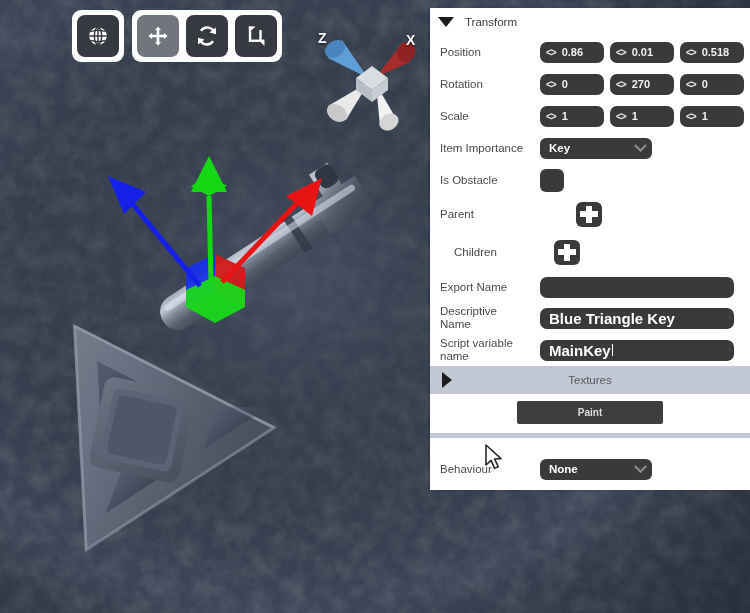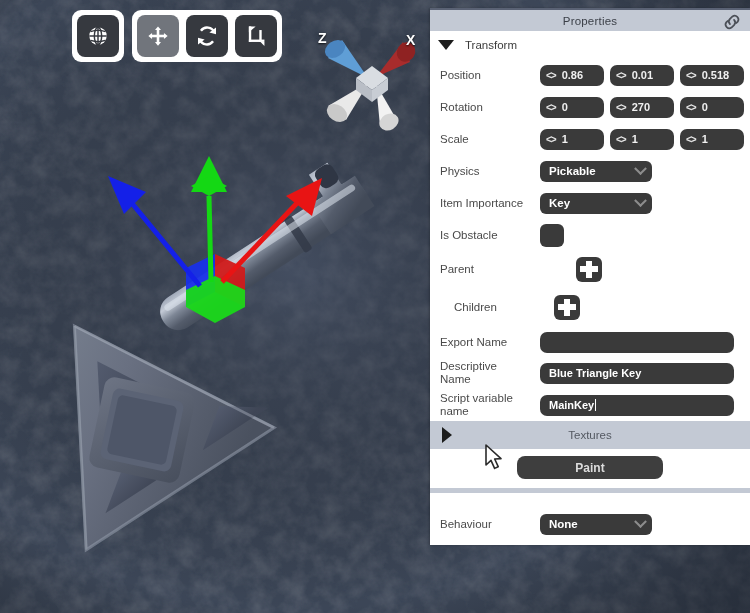--- a/index.html
+++ b/index.html
@@ -226,21 +226,21 @@
     border-radius: 7px;
     display: flex;
     align-items: center;
     padding: 0 9px;
     width: 194px;
     cursor: text;
     overflow: hidden;
   }
   .text-field .tval {
     color: #ffffff;
-    font-size: 11px;
+    font-size: 15px;
     font-weight: bold;
     white-space: nowrap;
   }
   .caret {
     display: inline-block;
     width: 1px;
     height: 12px;
     background: #ffffff;
     margin-left: 1px;
     vertical-align: -2px;
@@ -265,26 +265,26 @@
 
   .paint-area {
     background: #ffffff;
     padding: 7px 0 9px 0;
     display: flex;
     justify-content: center;
   }
   .paint-btn {
     width: 146px; height: 23px;
     background: #3e3e3e;
-    border-radius: 8px;
+    border-radius: 2px;
     display: flex;
     align-items: center;
     justify-content: center;
     color: #dcdcdc;
-    font-size: 12px;
+    font-size: 10px;
     font-weight: bold;
     cursor: pointer;
     border: none;
     font-family: "Liberation Sans", sans-serif;
   }
 
   .divider {
     height: 5px;
     background: #c3c9d4;
   }
@@ -477,31 +477,20 @@
             <rect x="15.6" y="5.5" width="2.6" height="13"></rect>
             <polygon points="21.2,18.5 21.2,23 16.9,18.5"></polygon>
           </g>
         </svg>
       </button>
     </div>
   </div>
 
   <div id="properties-panel">
 
-    <div id="panel-header">
-      <span class="title">Properties</span>
-      <span id="link-icon">
-        <svg width="20" height="18" viewBox="0 0 24 22">
-          <g fill="none" stroke="#4b4f57" stroke-width="2.1" stroke-linecap="round">
-            <path d="M9.5 13.5 A4.6 4.6 0 0 1 9.5 7.2 L12.6 4.2 A4.6 4.6 0 0 1 19 10.6 L17.4 12.2"></path>
-            <path d="M14.5 8.5 A4.6 4.6 0 0 1 14.5 14.8 L11.4 17.8 A4.6 4.6 0 0 1 5 11.4 L6.6 9.8"></path>
-          </g>
-        </svg>
-      </span>
-    </div>
 
     <div id="panel-body">
 
       <div class="section-header">
         <span class="tri-down"></span>
         <span class="sec-title">Transform</span>
       </div>
 
       <div class="row">
         <span class="label">Position</span>
@@ -550,27 +539,20 @@
             <span class="arrows">&lt;&gt;</span>
             <span class="val">1</span>
           </span>
           <span class="num-field">
             <span class="arrows">&lt;&gt;</span>
             <span class="val">1</span>
           </span>
         </span>
       </div>
 
-      <div class="row">
-        <span class="label">Physics</span>
-        <span class="select-box">
-          <span class="sel-val">Pickable</span>
-          <span class="chev"></span>
-        </span>
-      </div>
 
       <div class="row">
         <span class="label">Item Importance</span>
         <span class="select-box">
           <span class="sel-val">Key</span>
           <span class="chev"></span>
         </span>
       </div>
 
       <div class="row">

